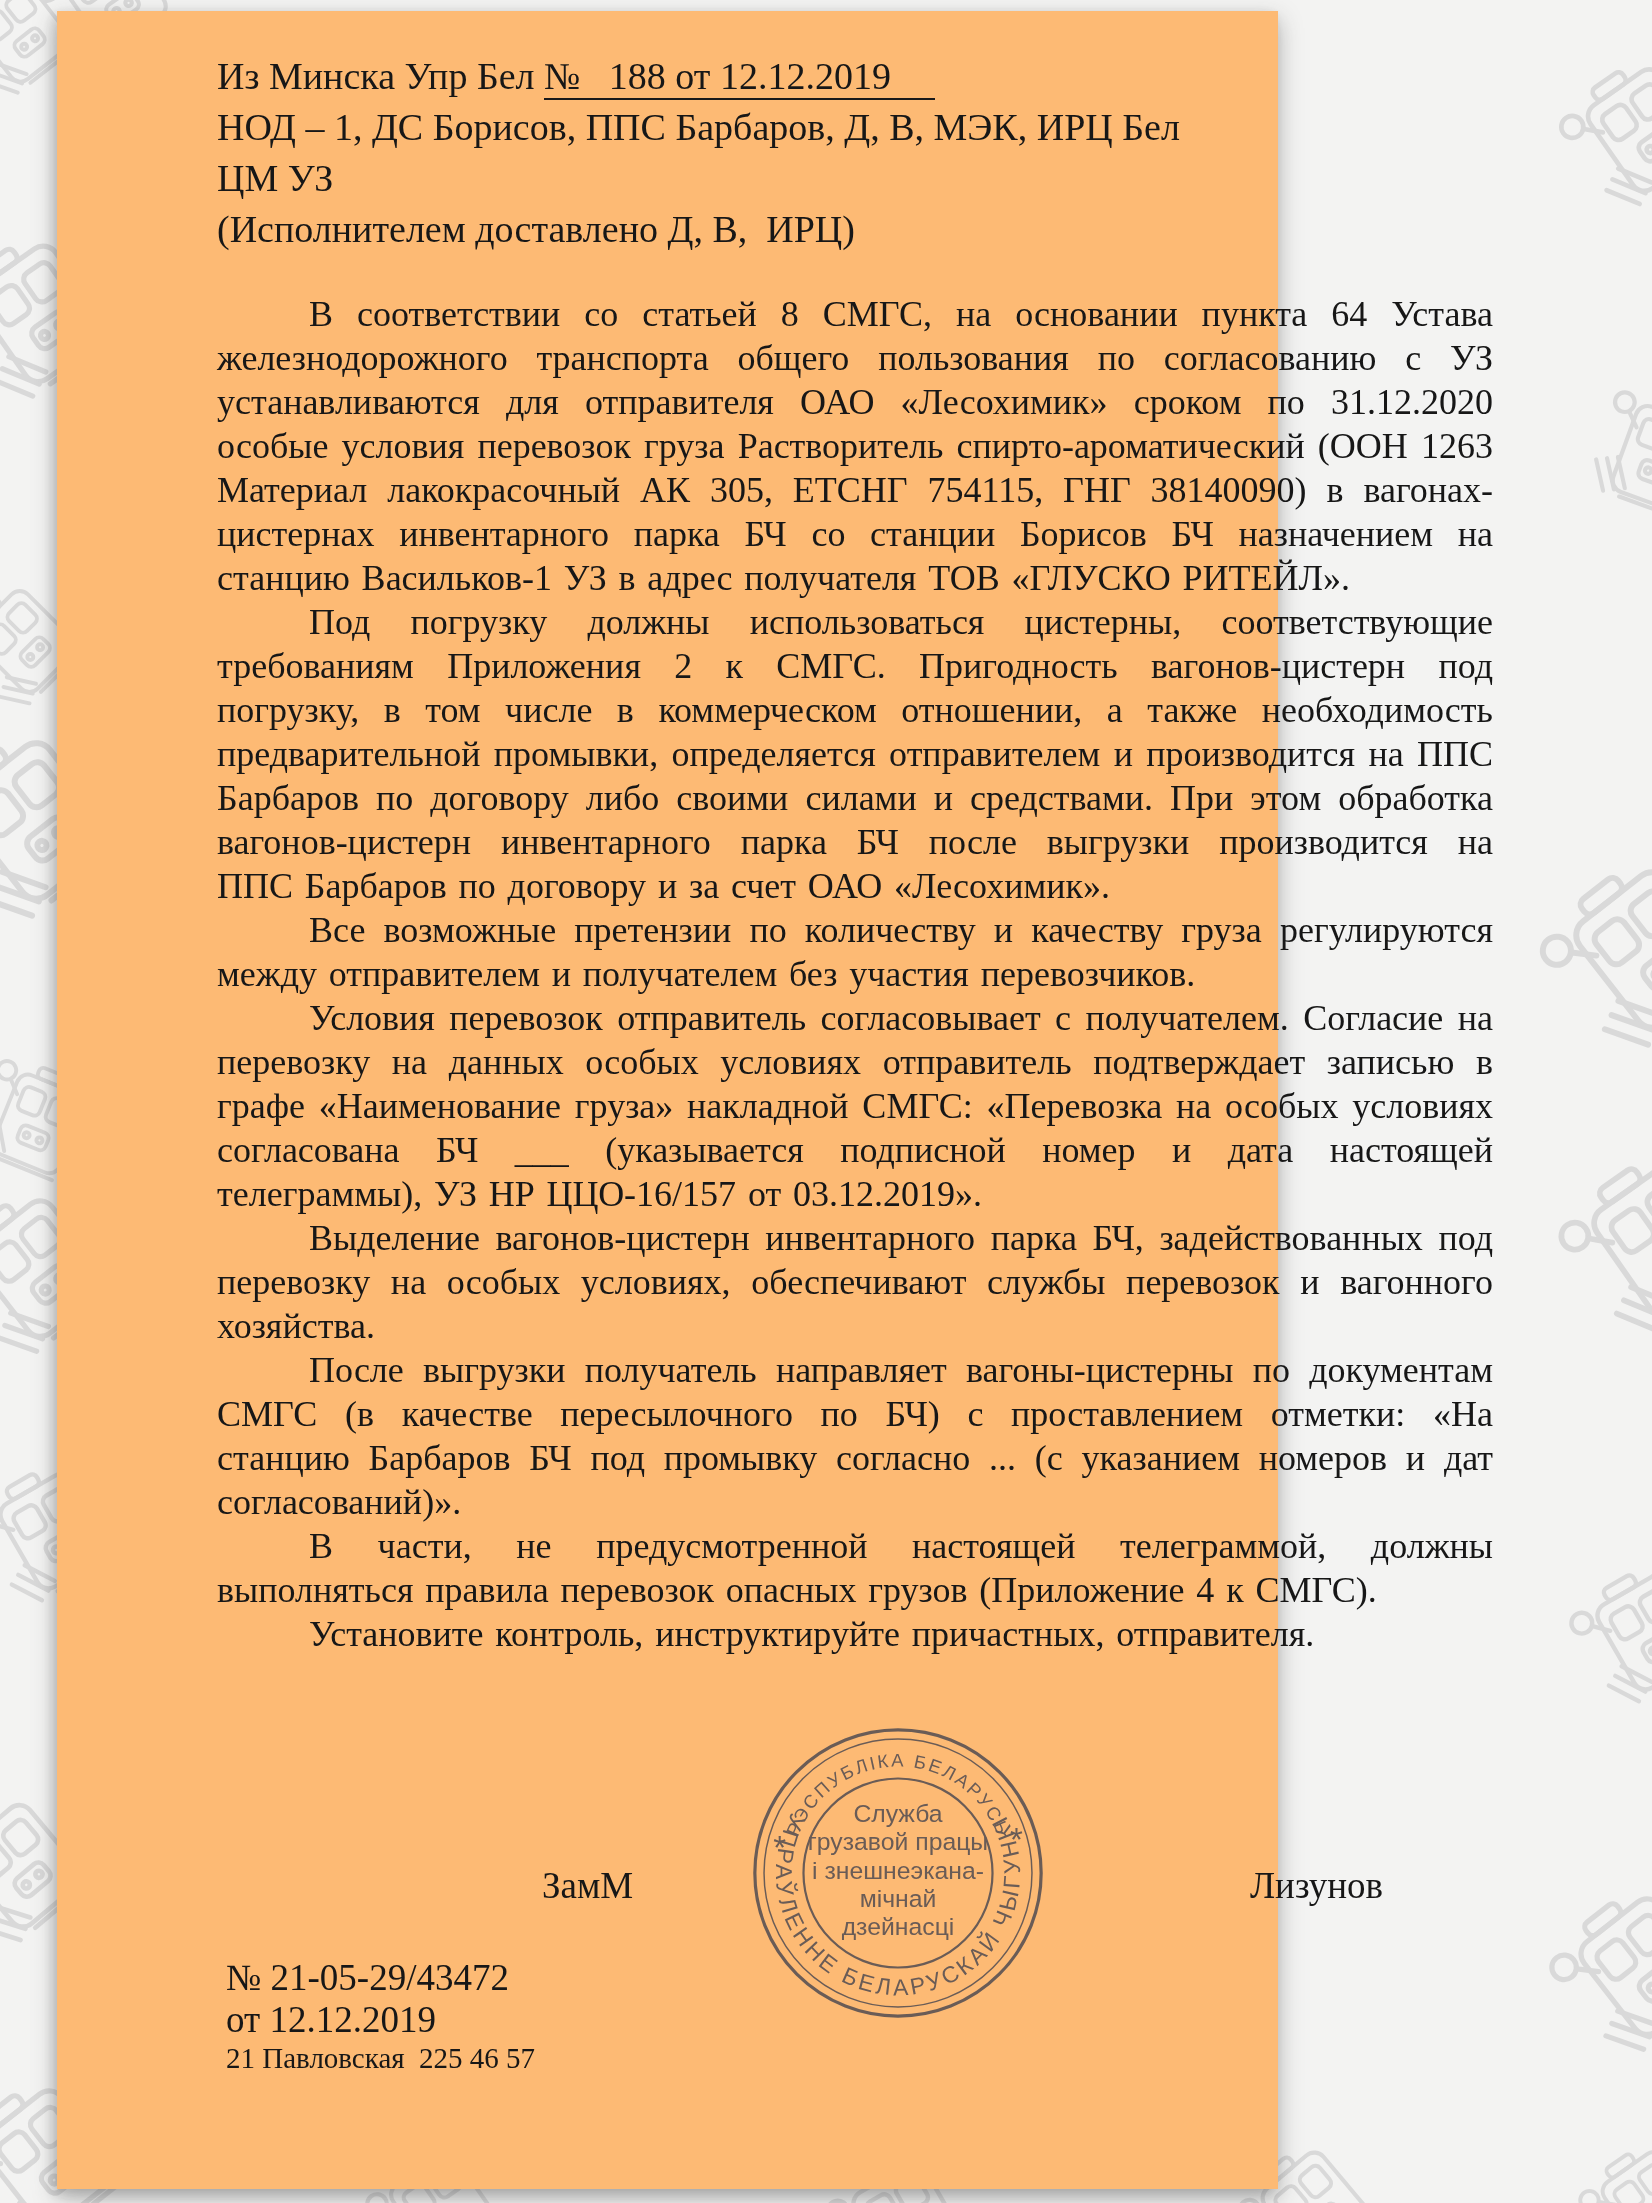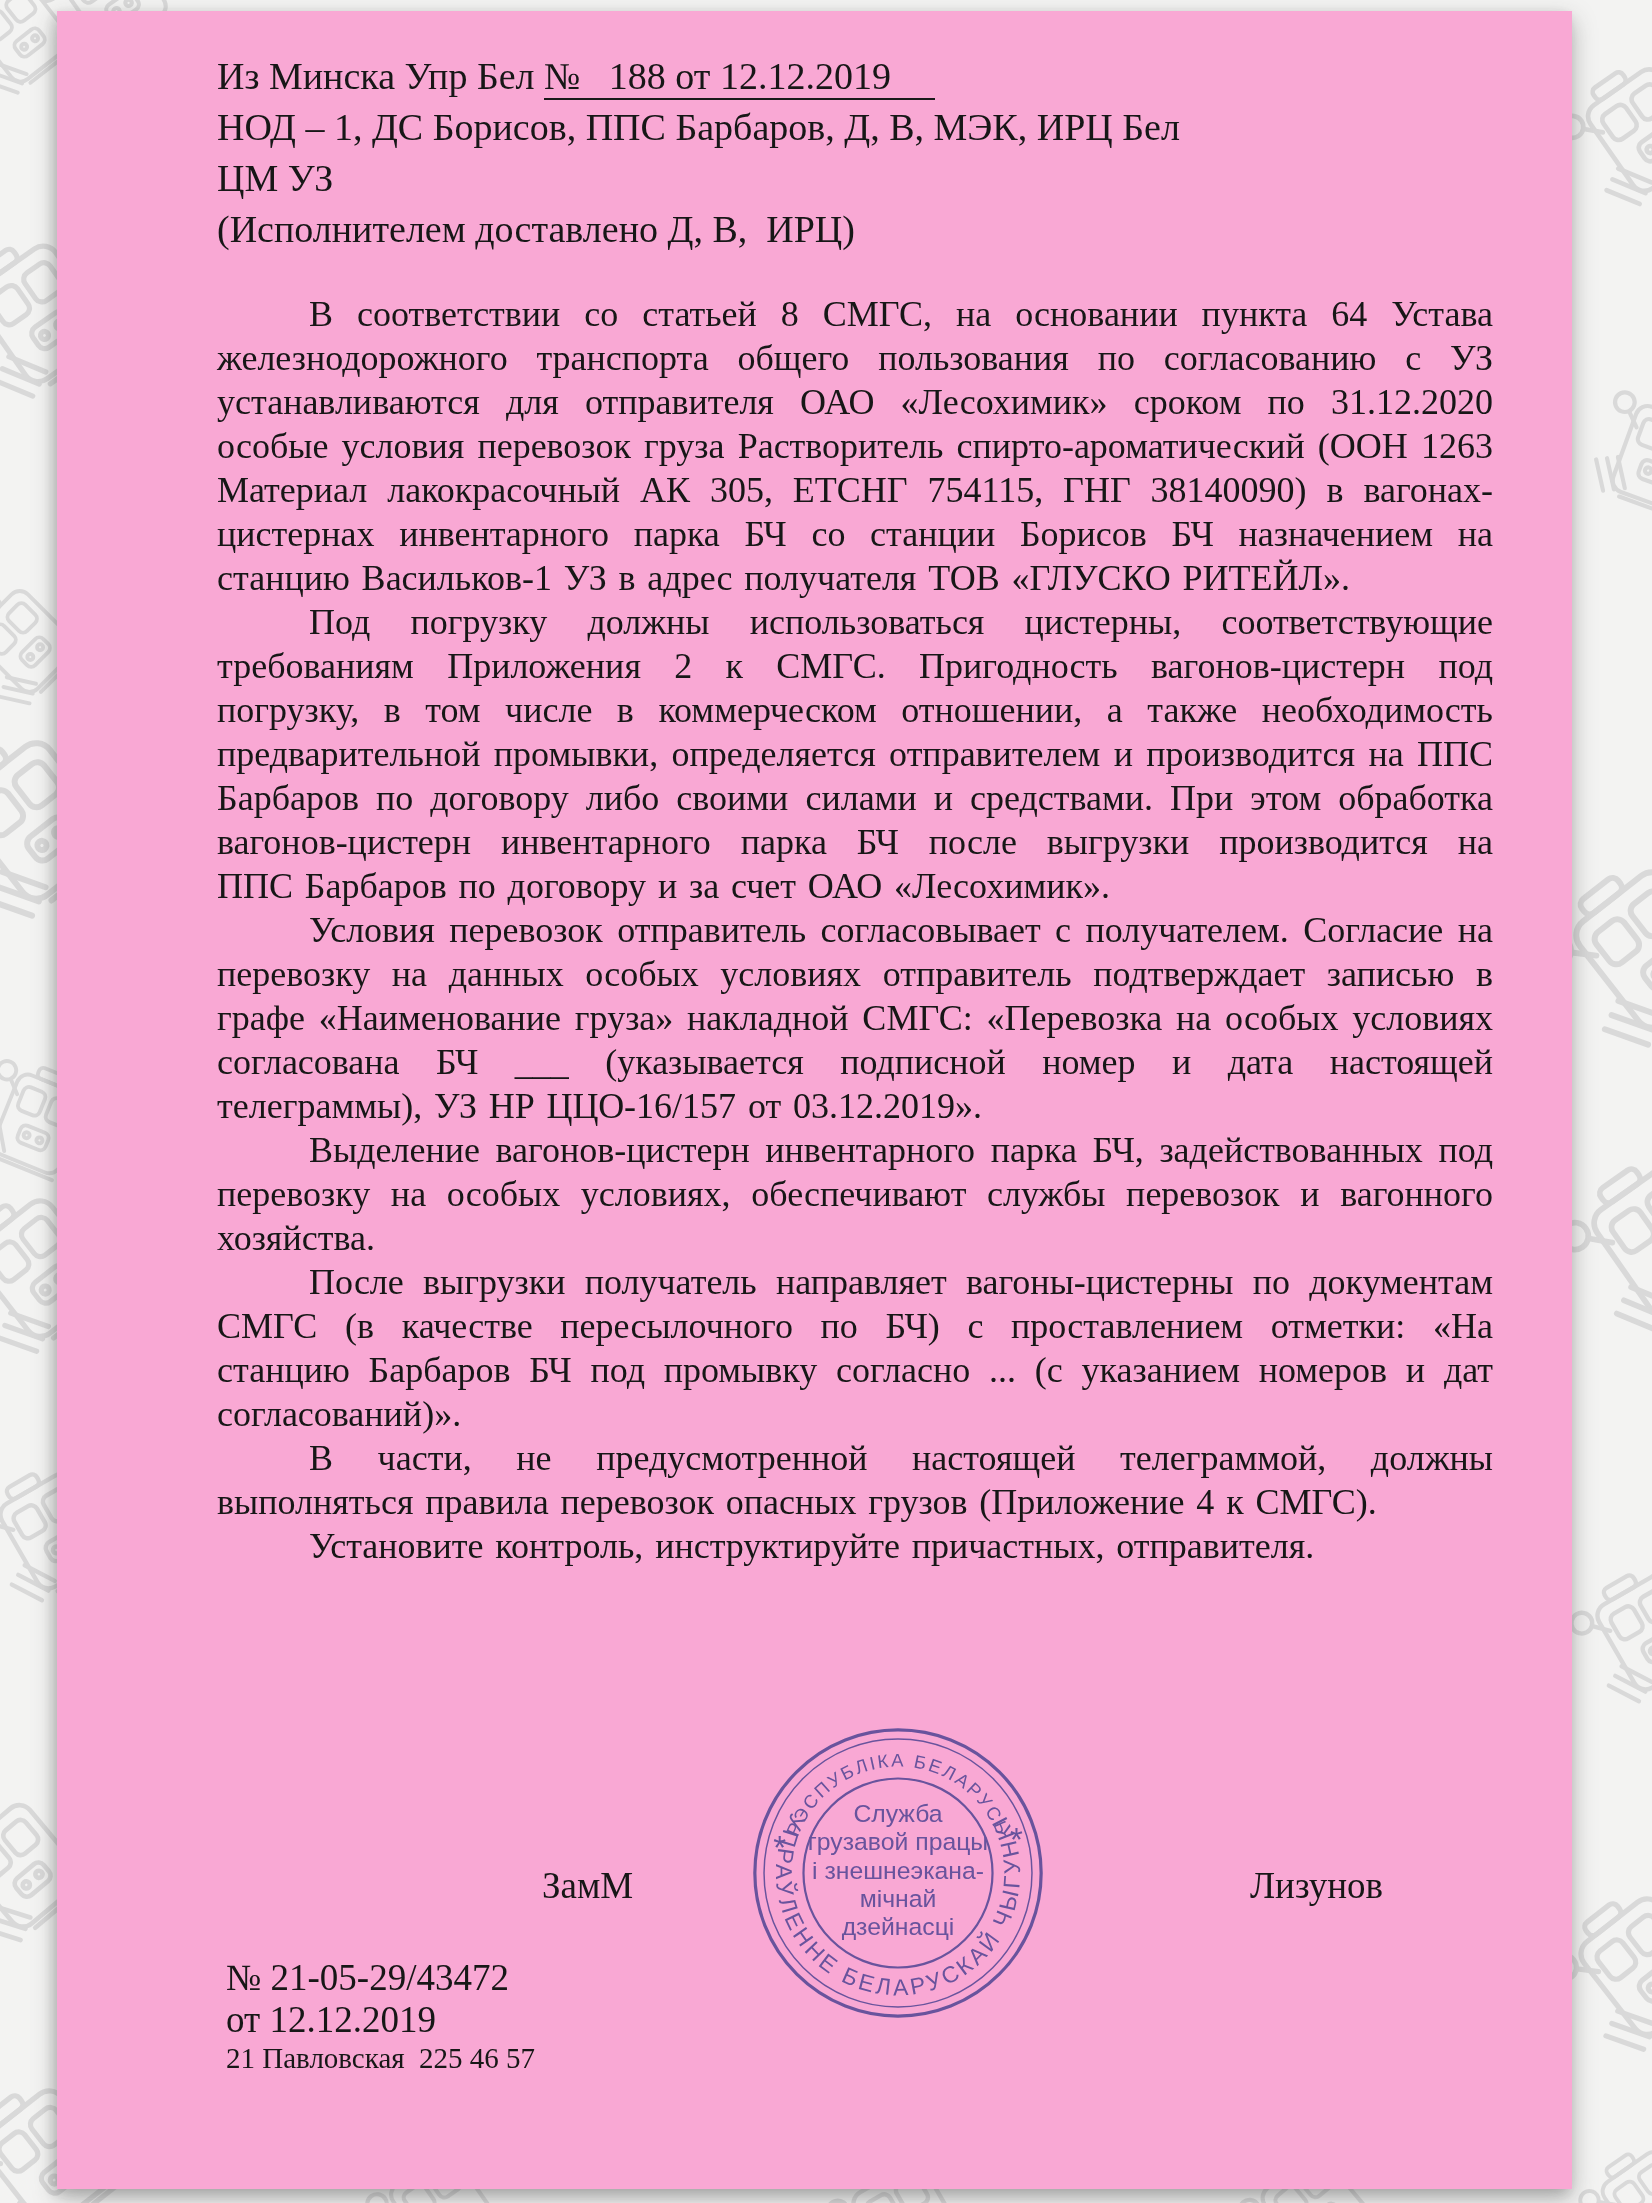--- a/index.html
+++ b/index.html
@@ -8,22 +8,22 @@
     background:#f3f3f2;
     font-family:"Liberation Serif", serif;
     color:#171717;
     position:relative;
     overflow:hidden;
   }
   .bg-layer{position:absolute;inset:0;z-index:0;}
   .train{position:absolute;}
   .page{
     position:absolute;left:57px;top:11px;
-    width:1515px;height:2178px;
-    background:#f9a8d4;
+    width:1221px;height:2178px;
+    background:#fdba74;
     box-shadow:0 9.2px 22px rgba(50,50,50,.35), -3.7px 3.7px 11px rgba(80,80,80,.18);
     z-index:1;
   }
   .header{
     position:absolute;left:160px;top:40px;
     font-size:38px;line-height:51px;white-space:nowrap;
   }
   .underlined{
     border-bottom:2.8px solid #1a1a1a;
     padding-right:44px;padding-bottom:0.9px;
@@ -137,20 +137,21 @@
   <div class="header">
     <div><span>Из Минска Упр Бел </span><span class="underlined">№&nbsp;&nbsp;&nbsp;188 от 12.12.2019</span></div>
     <div>НОД – 1, ДС Борисов, ППС Барбаров, Д, В, МЭК, ИРЦ Бел</div>
     <div>ЦМ УЗ</div>
     <div>(Исполнителем доставлено Д, В,&nbsp; ИРЦ)</div>
   </div>
 
   <div class="body-text">
     <p>В соответствии со статьей 8 СМГС, на основании пункта 64 Устава железнодорожного транспорта общего пользования по согласованию с УЗ устанавливаются для отправителя ОАО «Лесохимик» сроком по 31.12.2020 особые условия перевозок груза Растворитель спирто-ароматический (ООН 1263 Материал лакокрасочный АК 305, ЕТСНГ 754115, ГНГ 38140090) в вагонах-цистернах инвентарного парка БЧ со станции Борисов БЧ назначением на станцию Васильков-1 УЗ в адрес получателя ТОВ «ГЛУСКО РИТЕЙЛ».</p>
     <p>Под погрузку должны использоваться цистерны, соответствующие требованиям Приложения 2 к СМГС. Пригодность вагонов-цистерн под погрузку, в том числе в коммерческом отношении, а также необходимость предварительной промывки, определяется отправителем и производится на ППС Барбаров по договору либо своими силами и средствами. При этом обработка вагонов-цистерн инвентарного парка БЧ после выгрузки производится на ППС&nbsp;Барбаров по договору и за счет ОАО «Лесохимик».</p>
+    <p>Все возможные претензии по количеству и качеству груза регулируются между отправителем и получателем без участия перевозчиков.</p>
     <p>Условия перевозок отправитель согласовывает с получателем. Согласие на перевозку на данных особых условиях отправитель подтверждает записью в графе «Наименование груза» накладной СМГС: «Перевозка на особых условиях согласована БЧ ___ (указывается подписной номер и дата настоящей телеграммы), УЗ НР ЦЦО-16/157 от 03.12.2019».</p>
     <p>Выделение вагонов-цистерн инвентарного парка БЧ, задействованных под перевозку на особых условиях, обеспечивают службы перевозок и вагонного хозяйства.</p>
     <p>После выгрузки получатель направляет вагоны-цистерны по документам СМГС (в качестве пересылочного по БЧ) с проставлением отметки: «На станцию Барбаров БЧ под промывку согласно ... (с указанием номеров и дат согласований)».</p>
     <p>В части, не предусмотренной настоящей телеграммой, должны выполняться правила перевозок опасных грузов (Приложение 4 к СМГС).</p>
     <p>Установите контроль, инструктируйте причастных, отправителя.</p>
   </div>
 
   <div class="sig sig-left">ЗамМ</div>
   <div class="sig sig-right">Лизунов</div>
 

